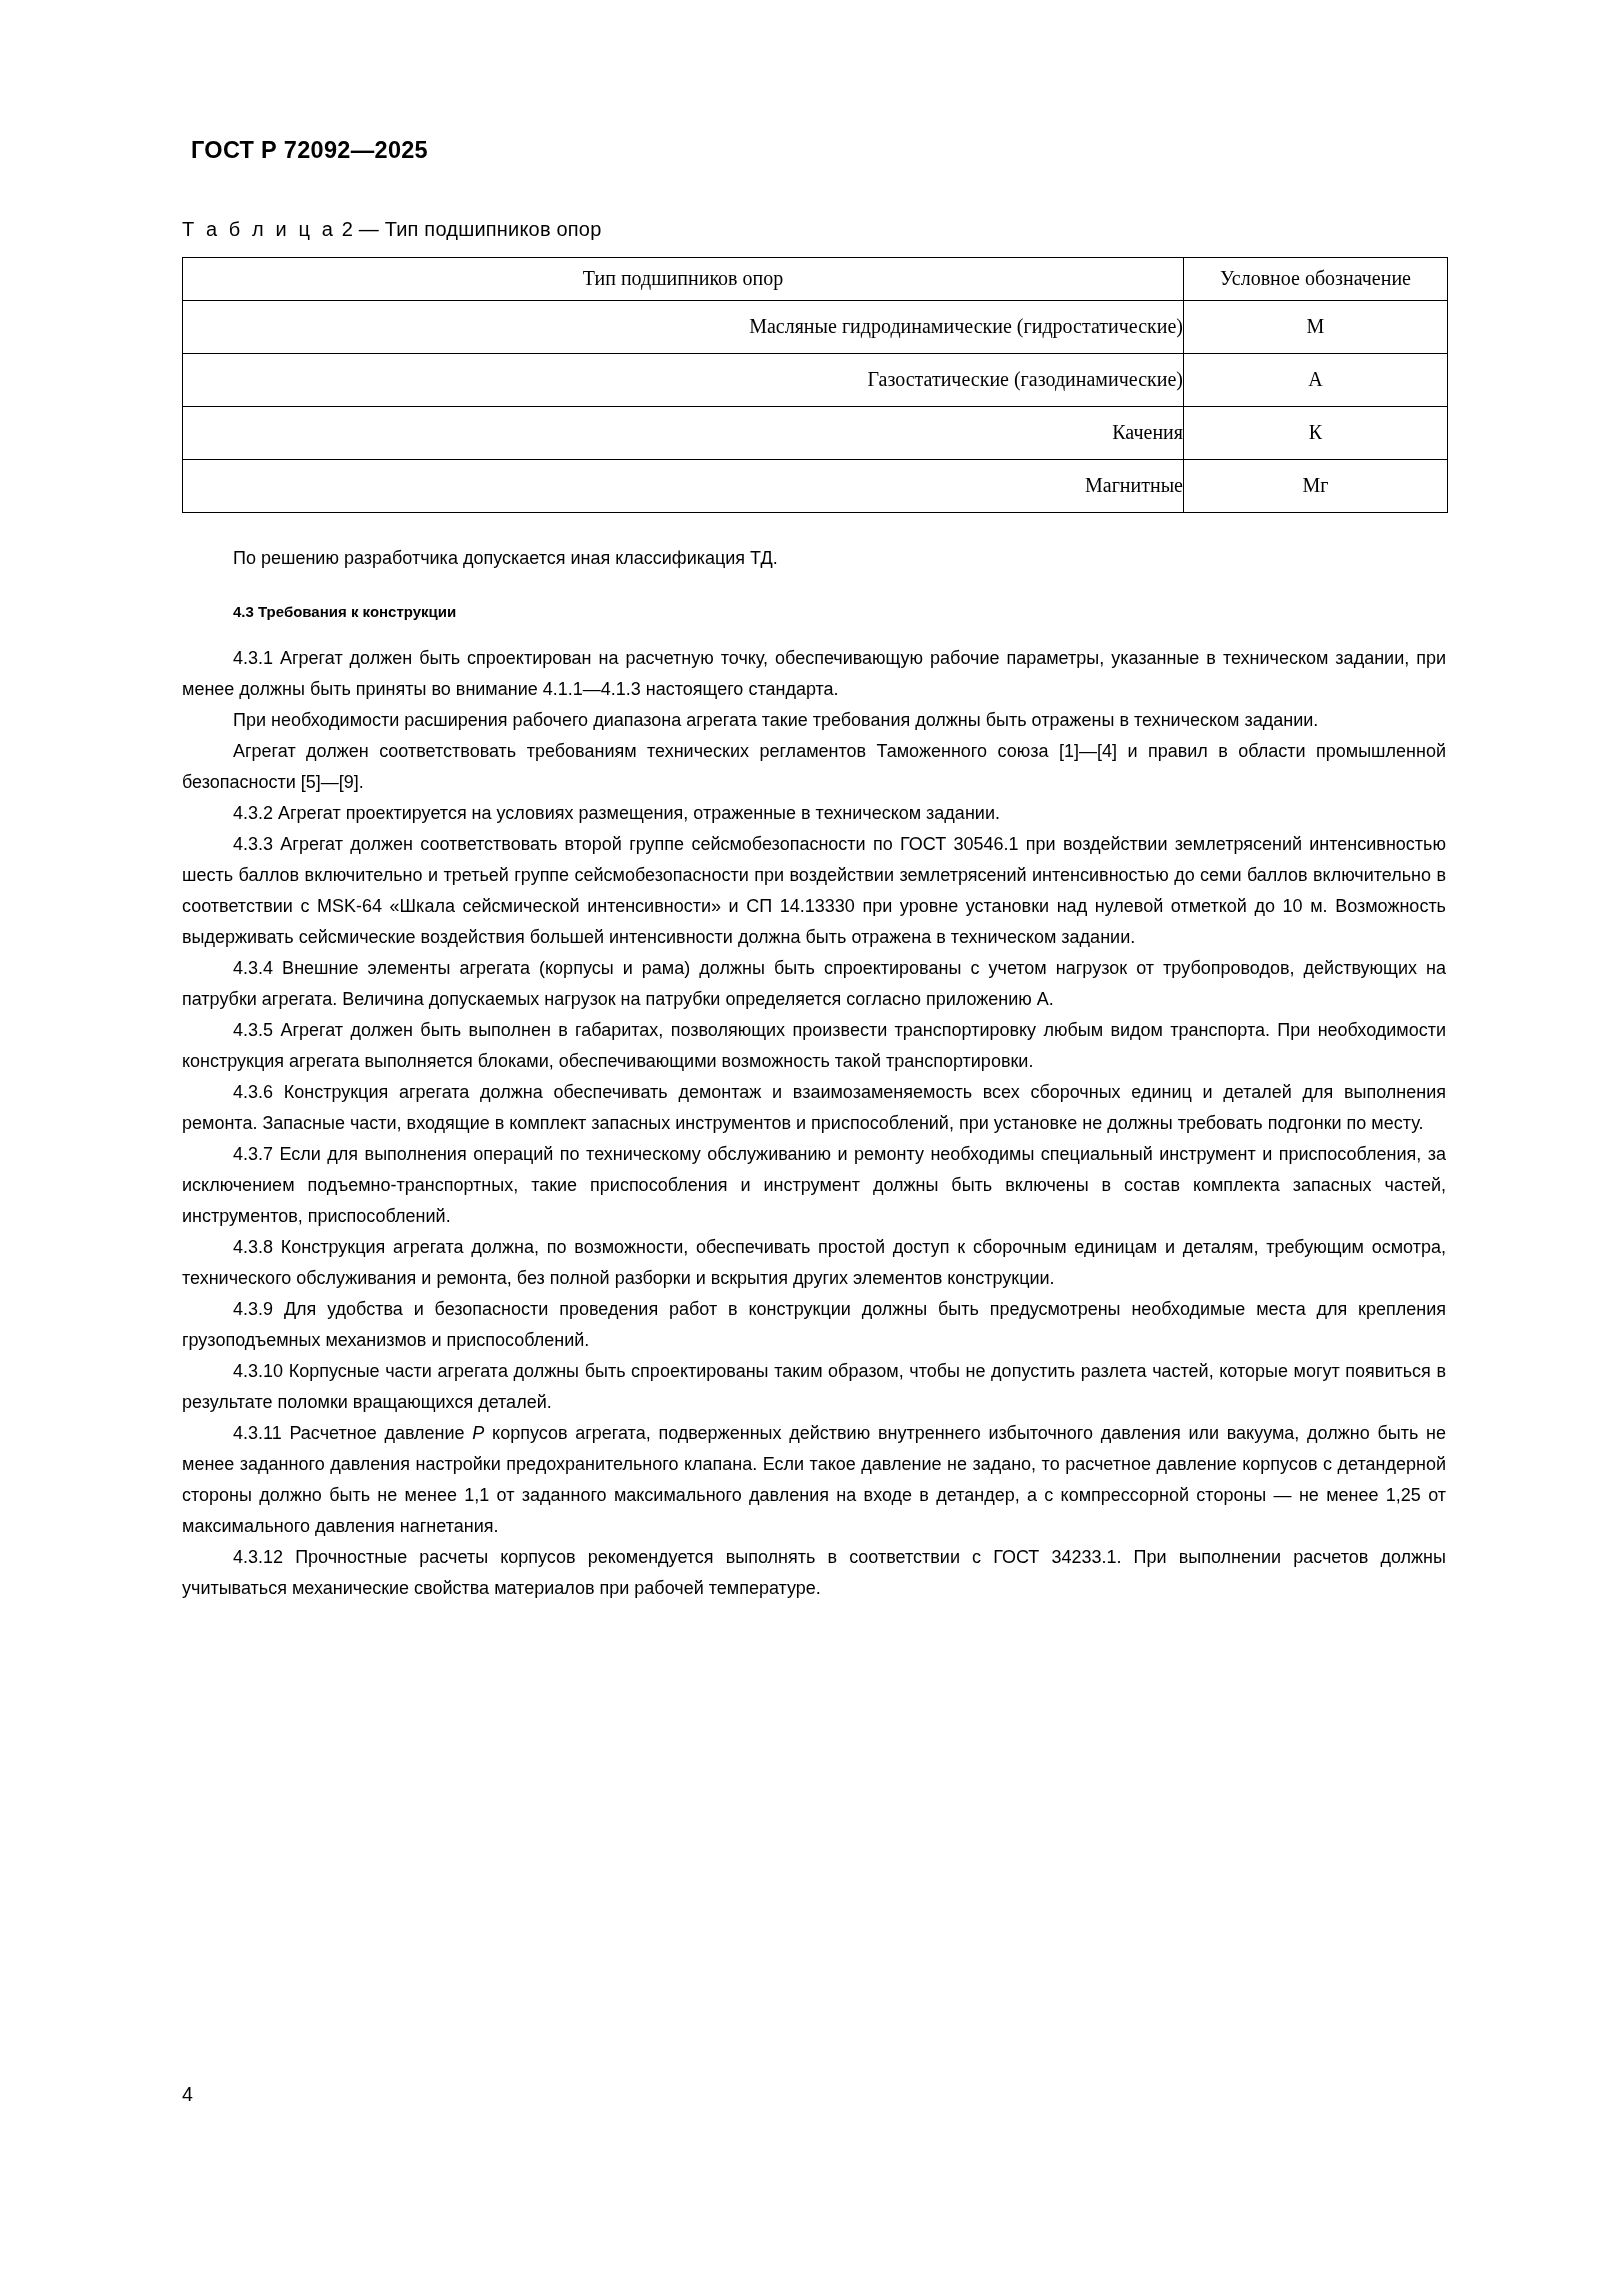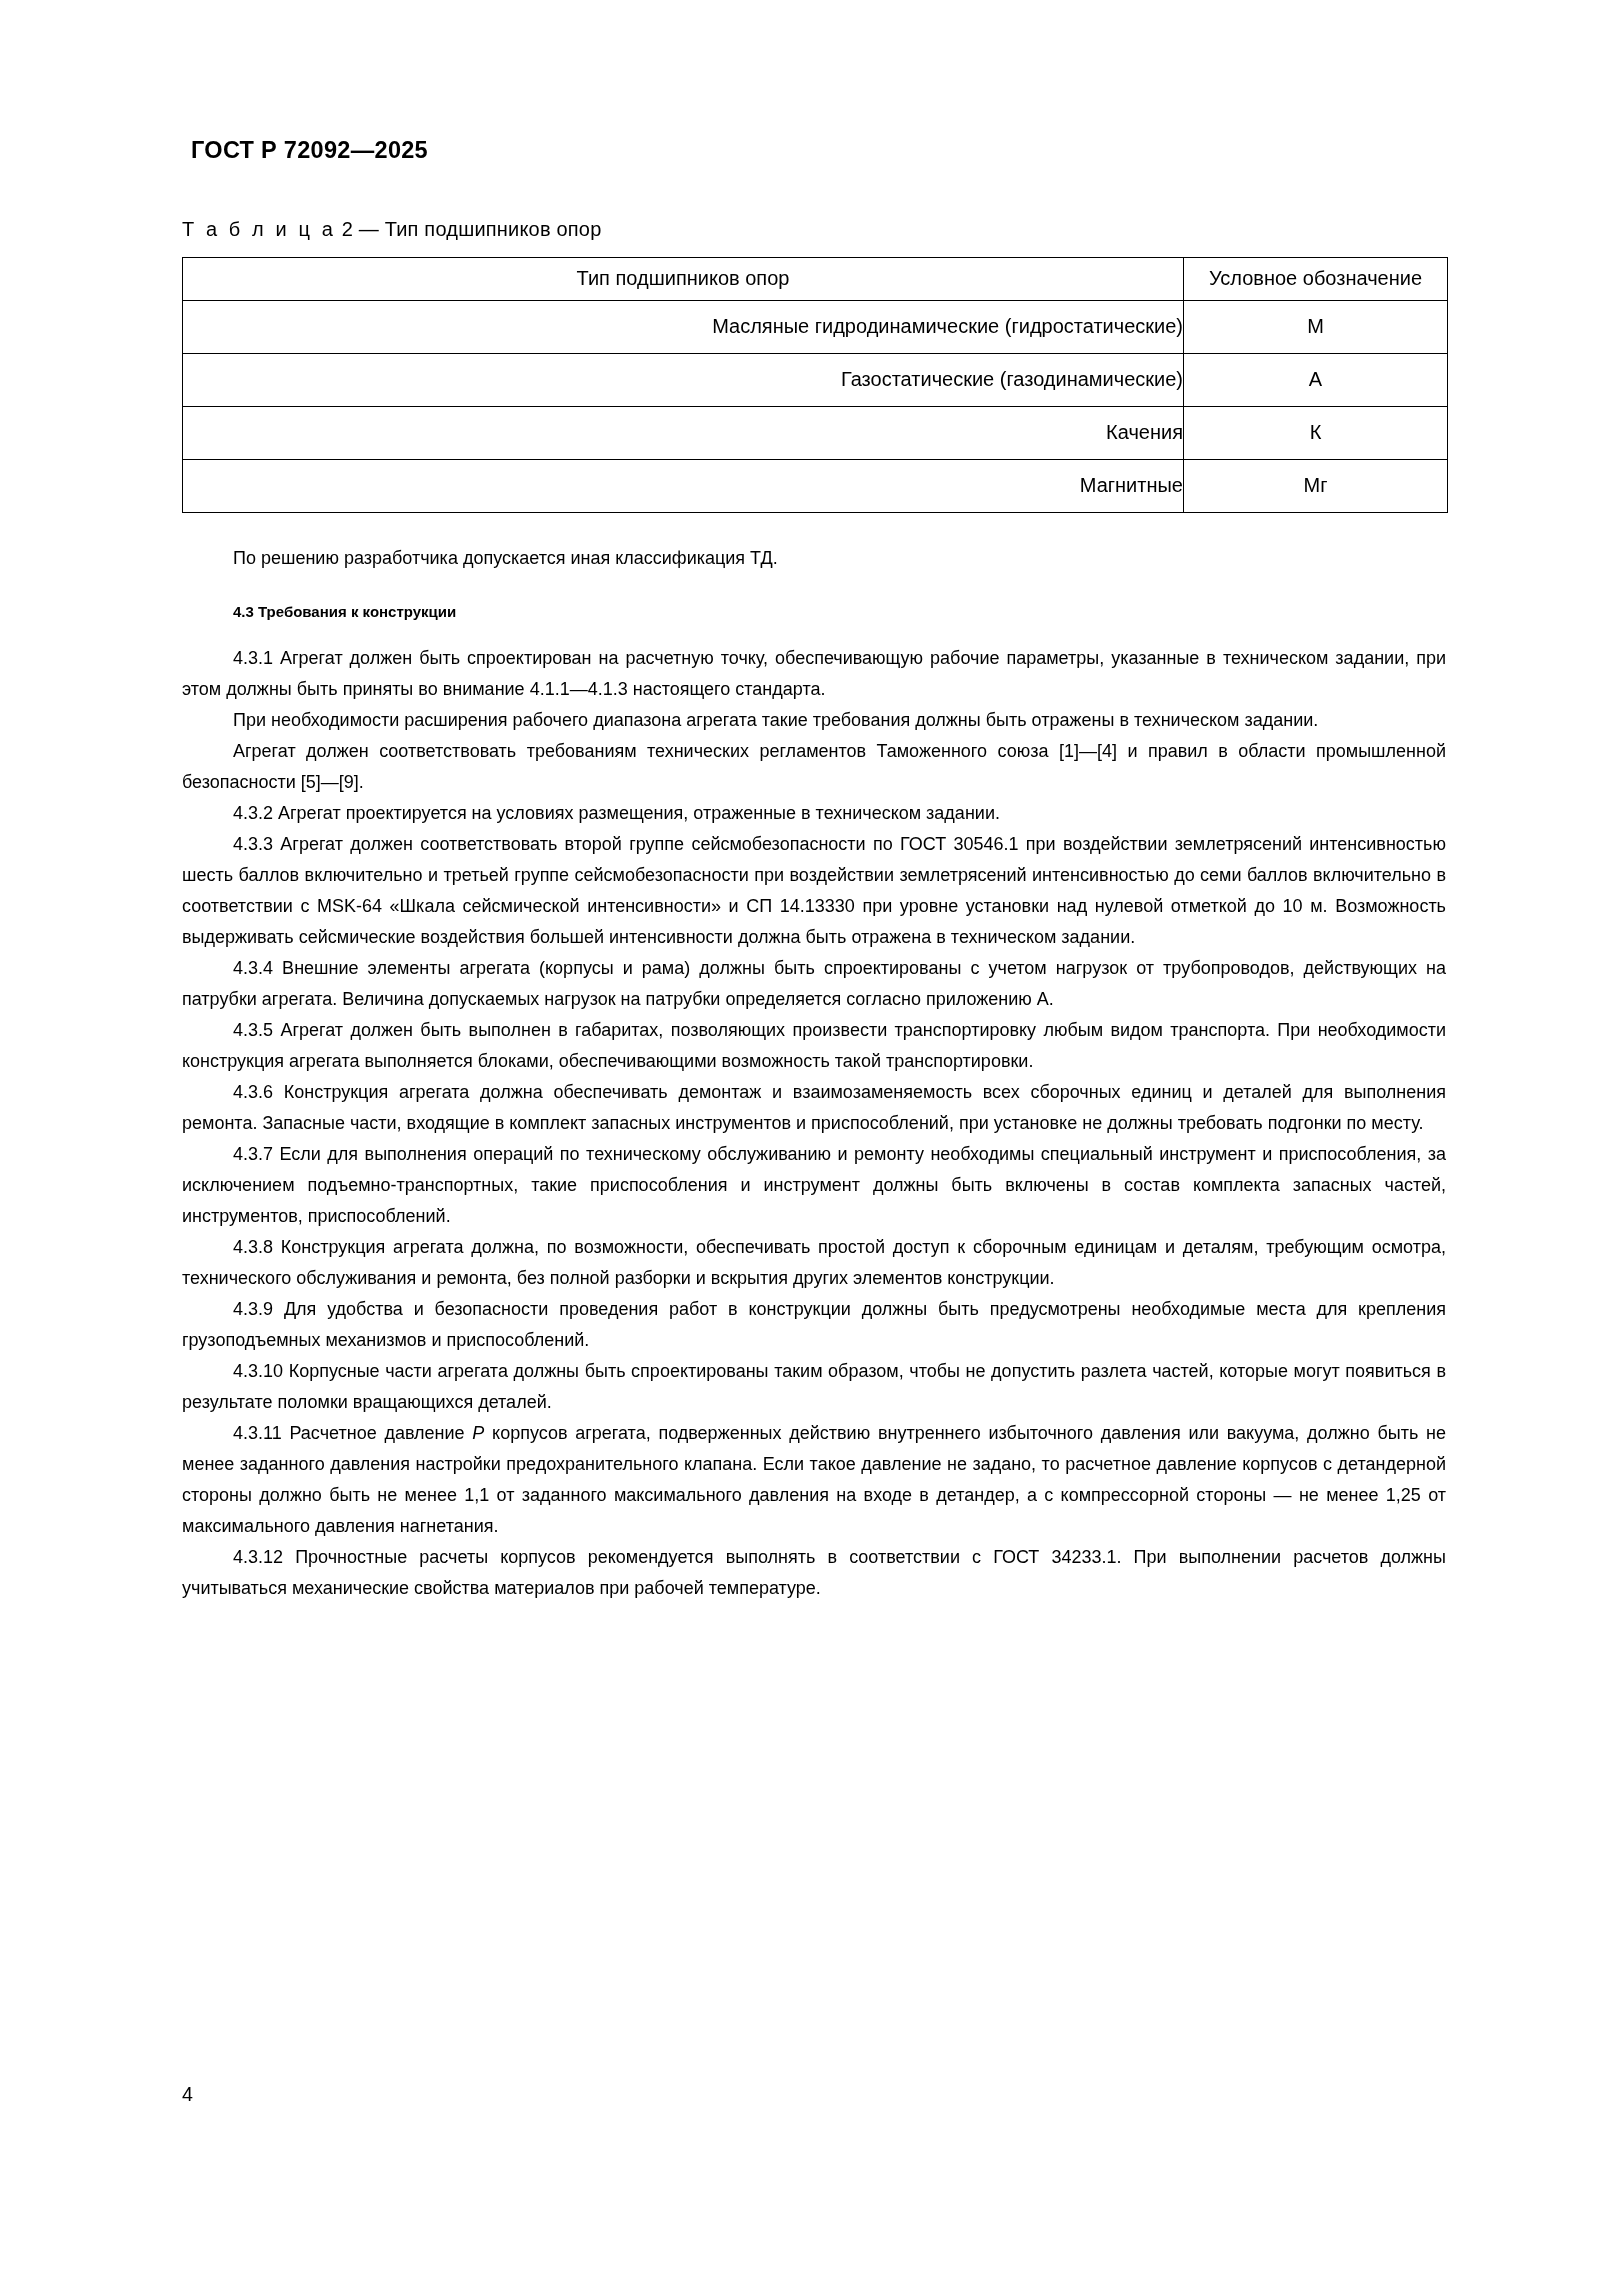--- a/index.html
+++ b/index.html
@@ -43,20 +43,21 @@
     border-collapse: collapse;
     width: 1264px;
     table-layout: fixed;
   }
   table.t2 td, table.t2 th {
     border: 1.6px solid #000;
     font-size: 20px;
     font-weight: normal;
     padding: 0;
     vertical-align: middle;
+    font-family: Liberation Serif, serif;
   }
   table.t2 .hc {
     height: 42px;
     text-align: center;
   }
   table.t2 .row {
     height: 53px;
   }
   table.t2 .left {
     text-align: right;
@@ -136,21 +137,21 @@
           <td class="left">Магнитные</td>
           <td class="center">Мг</td>
         </tr>
       </tbody>
     </table>
 
     <p class="ind after-table">По решению разработчика допускается иная классификация ТД.</p>
 
     <h2 class="sec">4.3  Требования к конструкции</h2>
 
-    <p class="ind">4.3.1  Агрегат должен быть спроектирован на расчетную точку, обеспечивающую рабочие параметры, указанные в техническом задании, при этом должны быть приняты во внимание 4.1.1—4.1.3 настоящего стандарта.</p>
+    <p class="ind">4.3.1  Агрегат должен быть спроектирован на расчетную точку, обеспечивающую рабочие параметры, указанные в техническом задании, при менее должны быть приняты во внимание 4.1.1—4.1.3 настоящего стандарта.</p>
     <p class="ind">При необходимости расширения рабочего диапазона агрегата такие требования должны быть отражены в техническом задании.</p>
     <p class="ind">Агрегат должен соответствовать требованиям технических регламентов Таможенного союза [1]—[4] и правил в области промышленной безопасности [5]—[9].</p>
     <p class="ind">4.3.2  Агрегат проектируется на условиях размещения, отраженные в техническом задании.</p>
     <p class="ind">4.3.3  Агрегат должен соответствовать второй группе сейсмобезопасности по ГОСТ 30546.1 при воздействии землетрясений интенсивностью шесть баллов включительно и третьей группе сейсмобезопасности при воздействии землетрясений интенсивностью до семи баллов включительно в соответствии с MSK-64 «Шкала сейсмической интенсивности» и СП 14.13330 при уровне установки над нулевой отметкой до 10 м. Возможность выдерживать сейсмические воздействия большей интенсивности должна быть отражена в техническом задании.</p>
     <p class="ind">4.3.4  Внешние элементы агрегата (корпусы и рама) должны быть спроектированы с учетом нагрузок от трубопроводов, действующих на патрубки агрегата. Величина допускаемых нагрузок на патрубки определяется согласно приложению А.</p>
     <p class="ind">4.3.5  Агрегат должен быть выполнен в габаритах, позволяющих произвести транспортировку любым видом транспорта. При необходимости конструкция агрегата выполняется блоками, обеспечивающими возможность такой транспортировки.</p>
     <p class="ind">4.3.6  Конструкция агрегата должна обеспечивать демонтаж и взаимозаменяемость всех сборочных единиц и деталей для выполнения ремонта. Запасные части, входящие в комплект запасных инструментов и приспособлений, при установке не должны требовать подгонки по месту.</p>
     <p class="ind">4.3.7  Если для выполнения операций по техническому обслуживанию и ремонту необходимы специальный инструмент и приспособления, за исключением подъемно-транспортных, такие приспособления и инструмент должны быть включены в состав комплекта запасных частей, инструментов, приспособлений.</p>
     <p class="ind">4.3.8  Конструкция агрегата должна, по возможности, обеспечивать простой доступ к сборочным единицам и деталям, требующим осмотра, технического обслуживания и ремонта, без полной разборки и вскрытия других элементов конструкции.</p>
     <p class="ind">4.3.9  Для удобства и безопасности проведения работ в конструкции должны быть предусмотрены необходимые места для крепления грузоподъемных механизмов и приспособлений.</p>

